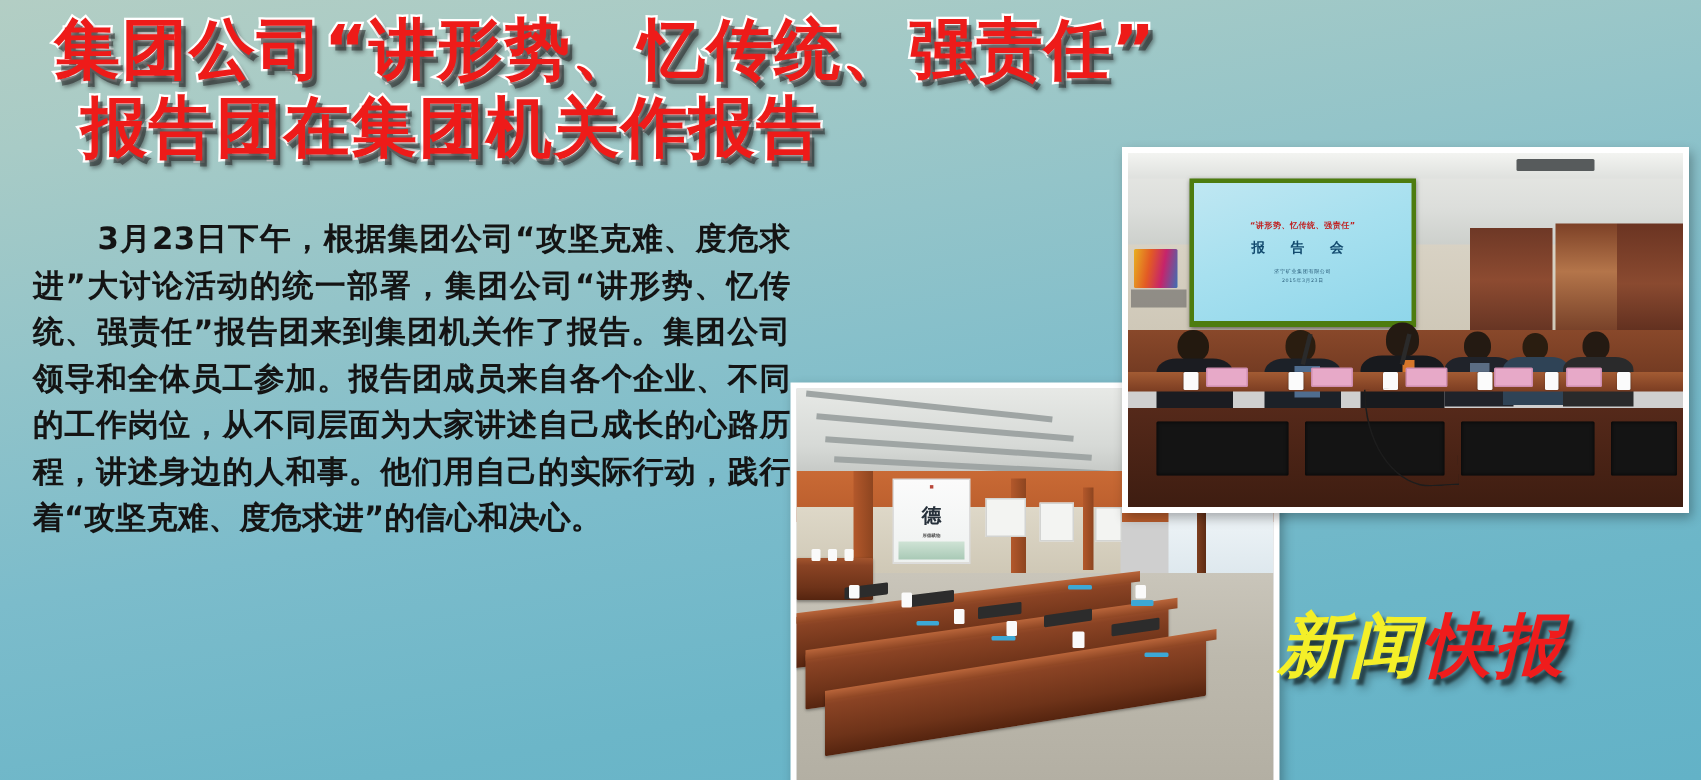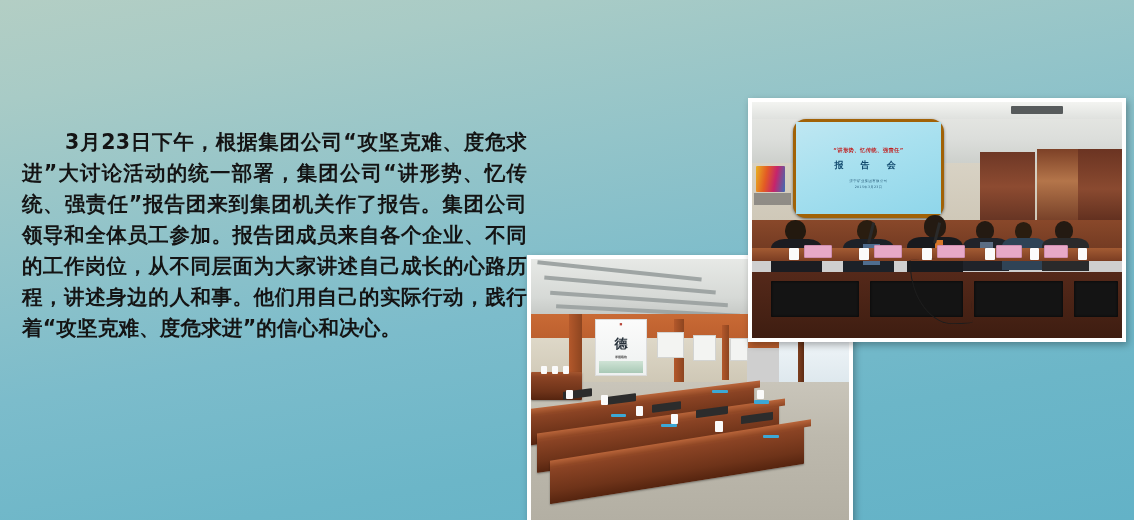--- a/index.html
+++ b/index.html
@@ -27,21 +27,21 @@
     -webkit-text-stroke:3px #ffffff;
     paint-order:stroke fill;
     text-shadow:
        3px 4px 0 rgba(40,40,40,0.55),
        4px 5px 3px rgba(20,20,20,0.45);
   }
   .hl-line.l2{padding-left:18px;}
 
   
   #article{
-    position:absolute;left:22px;top:127px;width:505px;
+    position:absolute;left:22px;top:144px;width:505px;
     z-index:5;
   }
   .para{
     font-family:"DejaVu Sans","Liberation Sans",sans-serif;
     font-weight:bold;
     font-size:20.5px;
     line-height:31px;
     color:#141414;
     text-align:justify;
     text-align-last:left;
@@ -73,21 +73,21 @@
     background:#575b5c;border-radius:1px;}
   .p1-walllower{position:absolute;left:0;top:26%;width:100%;height:24%;
     background:linear-gradient(180deg,#d8d2c4 0%,#cfc8b8 100%);}
   .p1-woodpanelA{position:absolute;left:61.5%;top:21%;width:15%;height:33%;
     background:linear-gradient(180deg,#6e3826,#8d4b31 45%,#5d2f20);}
   .p1-woodpanelB{position:absolute;left:77%;top:20%;width:11%;height:34%;
     background:linear-gradient(180deg,#7d4127,#b4754a 40%,#6a3622);}
   .p1-woodpanelC{position:absolute;left:88%;top:20%;width:12%;height:34%;
     background:linear-gradient(180deg,#6b3422,#8a4a30 50%,#57291b);}
   .p1-screenframe{position:absolute;left:11%;top:7%;width:41%;height:42%;
-    background:#a16207;border-radius:13px;box-shadow:0 1px 3px rgba(0,0,0,.5);}
+    background:#4d7c0f;border-radius:0;box-shadow:0 1px 3px rgba(0,0,0,.5);}
   .p1-screen{position:absolute;left:2.5%;top:4%;width:95%;height:92%;
     background:linear-gradient(160deg,#bfe7f2 0%,#a7e0ef 45%,#8fd6ea 100%);
     display:flex;flex-direction:column;align-items:center;justify-content:center;}
   .p1-s1{font-size:5.4px;color:#c01f1f;font-weight:bold;letter-spacing:.3px;}
   .p1-s2{font-size:9px;color:#124a6e;font-weight:bold;letter-spacing:7px;margin-top:5px;}
   .p1-s3{font-size:3.4px;color:#2a5d7a;margin-top:7px;letter-spacing:.4px;}
   .p1-s4{font-size:3.2px;color:#2a5d7a;margin-top:2px;letter-spacing:.4px;}
   .p1-logo{position:absolute;left:1%;top:27%;width:8%;height:11%;
     background:linear-gradient(100deg,#e8b020 0%,#e35b24 35%,#c6246b 65%,#3c6fb5 100%);
     border-radius:1px;}
@@ -149,20 +149,24 @@
     text-shadow:3px 4px 2px rgba(0,0,0,.55), 5px 6px 6px rgba(0,0,0,.35);
   }
   #newsflash .nf-y{color:#f4ef28;}
   #newsflash .nf-r{color:#ef1c1c;}
 </style>
 </head>
 <body>
 
 <div id="poster">
 
+  <div id="headline">
+    <div class="hl-line l1">集团公司“讲形势、忆传统、强责任”</div>
+    <div class="hl-line l2">报告团在集团机关作报告</div>
+  </div>
 
   <div id="article">
     <p class="para"><span class="indent"></span><span>3月23日下午，根据集团公司“攻坚克难、度危求进”大讨论活动的统一部署，集团公司“讲形势、忆传统、强责任”报告团来到集团机关作了报告。集团公司领导和全体员工参加。报告团成员来自各个企业、不同的工作岗位，从不同层面为大家讲述自己成长的心路历程，讲述身边的人和事。他们用自己的实际行动，践行着“攻坚克难、度危求进”的信心和决心。</span></p>
   </div>
 
   <div class="photo" id="photo-audience">
     <div class="shot">
       <div class="p2-ceiling"></div>
       <div class="p2-beam" style="left:2%;top:4%;width:52%;transform:rotate(6deg);"></div>
       <div class="p2-beam" style="left:4%;top:9%;width:54%;transform:rotate(5deg);"></div>
@@ -324,14 +328,17 @@
       <div class="cup" style="left:29%;"></div>
       <div class="cup" style="left:46%;"></div>
       <div class="cup" style="left:63%;"></div>
       <div class="cup" style="left:75%;"></div>
       <div class="cup" style="left:88%;"></div>
 
       <div class="p1-cable"></div>
     </div>
   </div>
 
+  <div id="newsflash">
+    <span class="nf-y">新闻</span><span class="nf-r">快报</span>
+  </div>
 
 </div>
 
 </body></html>

